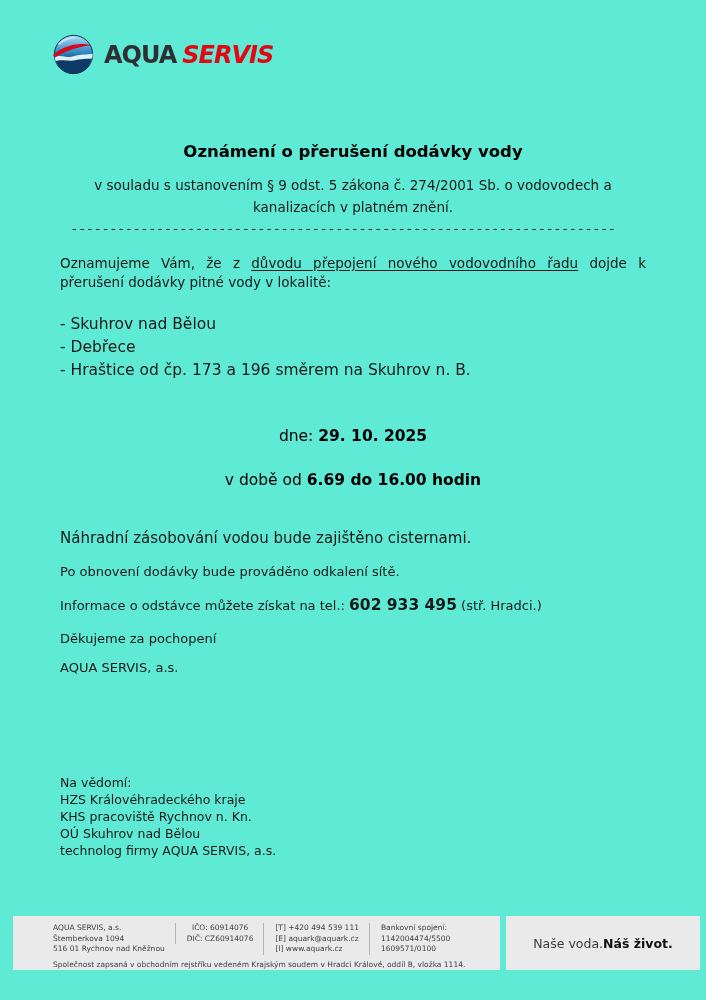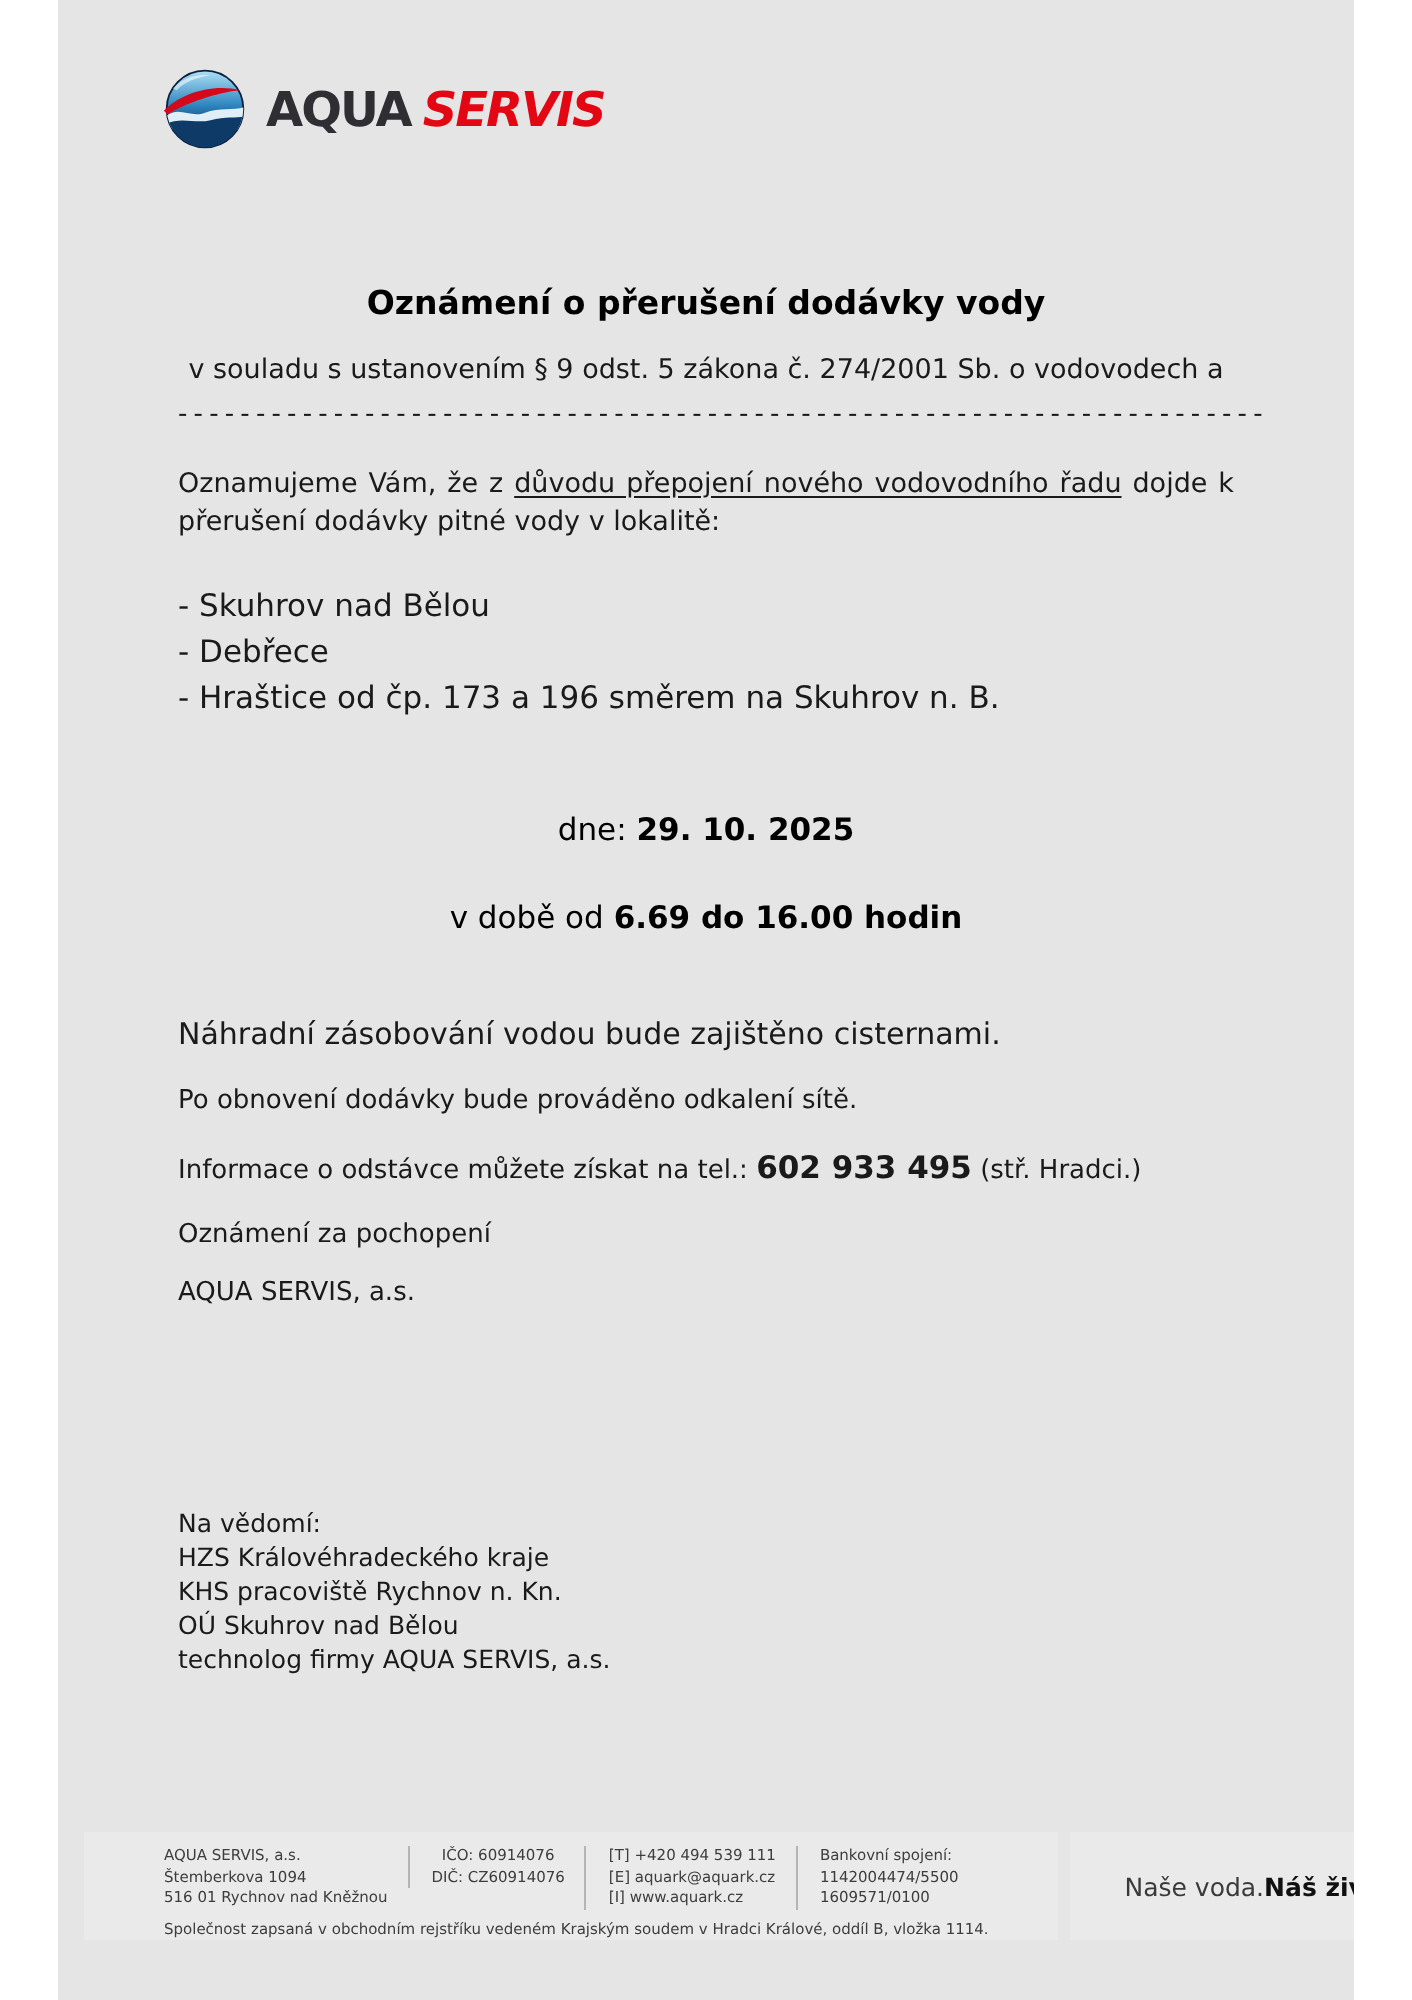--- a/index.html
+++ b/index.html
@@ -1,20 +1,20 @@
 <!DOCTYPE html>
 <html><head>
 <meta charset="utf-8">
 <style>
   html,body { margin:0; padding:0; background:#ffffff; }
   .page {
     position:relative;
-    width:648px; height:1000px;
+    width:706px; height:1000px;
     margin:0 auto;
-    background:#e5e5e5;
+    background:#5eead4;
     font-family:"DejaVu Sans", sans-serif;
     color:#111111;
     overflow:hidden;
   }
   
   .logo { position:absolute; top:33px; left:52px; display:flex; align-items:center; }
   .logo-icon { width:43px; height:43px; display:block; }
   .logo-text { margin-left:9px; font-size:24px; font-weight:bold; letter-spacing:-1px; white-space:nowrap; }
   .logo-aqua { color:#2e2e33; }
   .logo-servis { color:#e30613; font-style:italic; margin-left:6px; }
@@ -99,20 +99,21 @@
       <span class="logo-aqua">AQUA</span><span class="logo-servis">SERVIS</span>
     </div>
   </div>
 
   <div class="content">
 
     <div class="title">Oznámení o přerušení dodávky vody</div>
 
     <div class="subtitle">
       <div>v souladu s ustanovením § 9 odst. 5 zákona č. 274/2001 Sb. o vodovodech a</div>
+      <div>kanalizacích v platném znění.</div>
     </div>
 
     <div class="divider">----------------------------------------------------------------------</div>
 
     <div class="intro">
       <div class="intro-line1">
         <span>Oznamujeme Vám, že z </span><span class="u">důvodu přepojení nového vodovodního řadu</span><span> dojde k</span>
       </div>
       <div>přerušení dodávky pitné vody v lokalitě:</div>
     </div>
@@ -132,21 +133,21 @@
     </div>
 
     <div class="supply">Náhradní zásobování vodou bude zajištěno cisternami.</div>
 
     <div class="flush">Po obnovení dodávky bude prováděno odkalení sítě.</div>
 
     <div class="info">
       <span>Informace o odstávce můžete získat na tel.: </span><span class="phone">602 933 495</span><span> (stř. Hradci.)</span>
     </div>
 
-    <div class="thanks">Oznámení za pochopení</div>
+    <div class="thanks">Děkujeme za pochopení</div>
 
     <div class="signature">AQUA SERVIS, a.s.</div>
 
     <div class="cc">
       <div>Na vědomí:</div>
       <div>HZS Královéhradeckého kraje</div>
       <div>KHS pracoviště Rychnov n. Kn.</div>
       <div>OÚ Skuhrov nad Bělou</div>
       <div>technolog firmy AQUA SERVIS, a.s.</div>
     </div>

